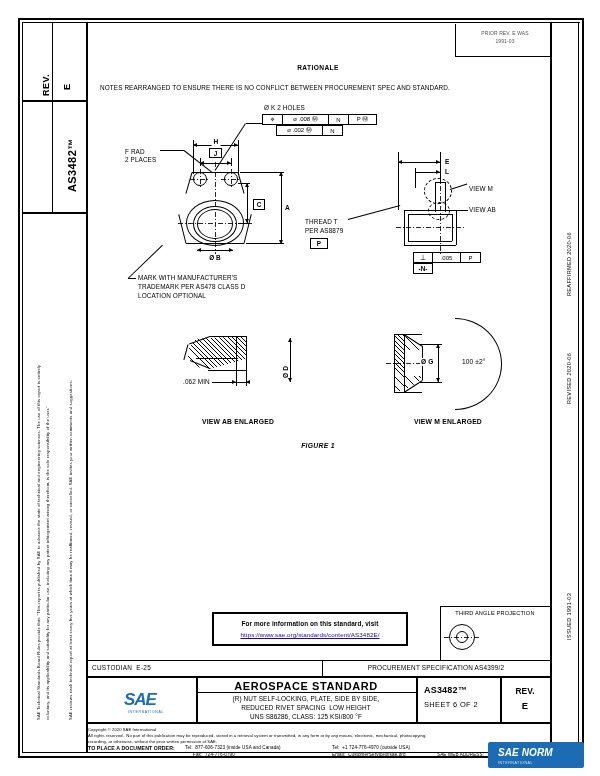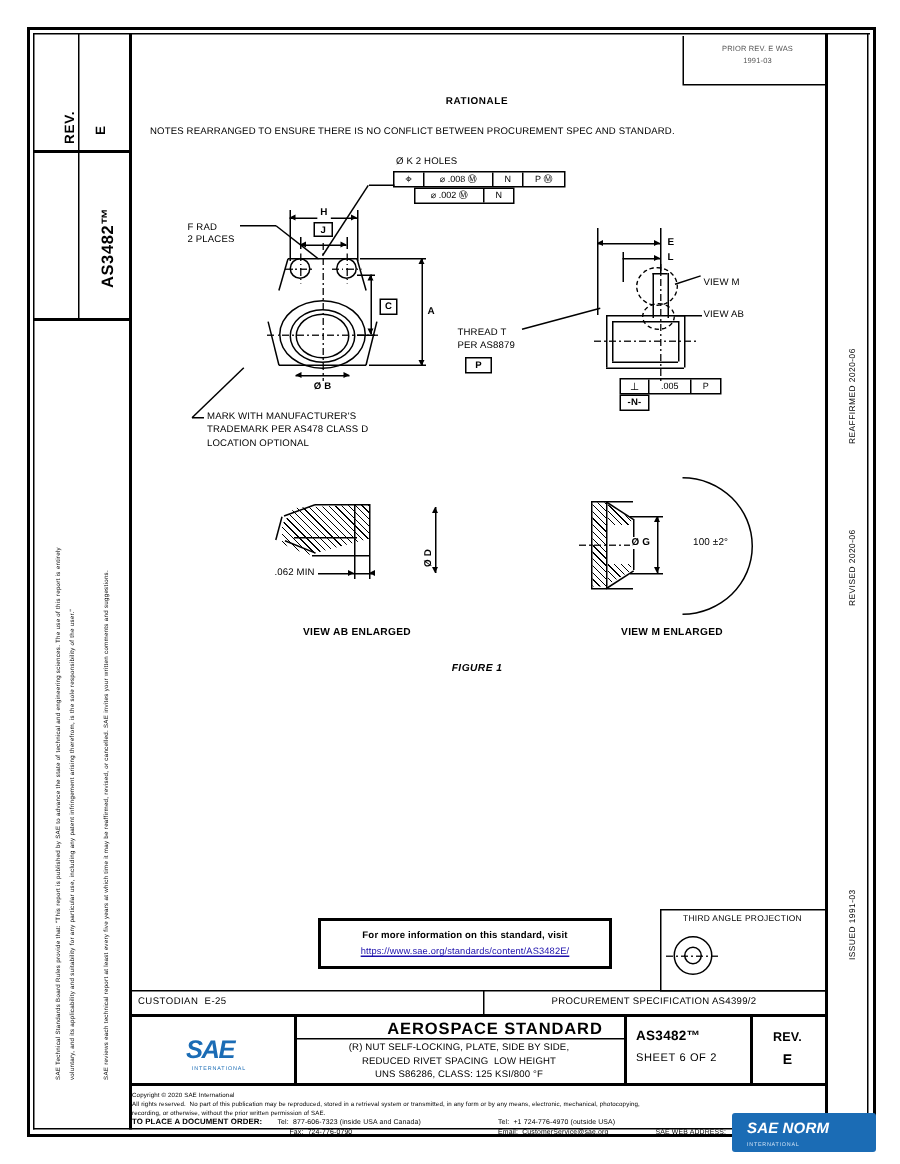--- a/index.html
+++ b/index.html
@@ -285,21 +285,21 @@
   <div class="ln v2" style="left:416px;top:676px;height:46px;"></div>
   <div class="ln v2" style="left:500px;top:676px;height:46px;"></div>
   <div class="ln h1" style="left:196px;top:692px;width:220px;"></div>
   <div class="ln h2" style="left:86px;top:722px;width:464px;"></div>
 
   <div id="saelogo" style="left:124px;top:690px;">
     <span>SAE</span>
   </div>
   <div class="tx c" style="left:146px;top:710px;font-size:3.6px;color:#1b6cb5;letter-spacing:.6px;">INTERNATIONAL</div>
 
-  <div class="tx c b" style="left:306px;top:680px;font-size:11px;letter-spacing:.6px;margin-left:24px;">AEROSPACE STANDARD</div>
+  <div class="tx c b" style="left:306px;top:680px;font-size:11px;letter-spacing:.6px;">AEROSPACE STANDARD</div>
   <div class="tx c" style="left:306px;top:695px;font-size:6.4px;">(R) NUT SELF-LOCKING, PLATE, SIDE BY SIDE,</div>
   <div class="tx c" style="left:306px;top:704px;font-size:6.4px;">REDUCED RIVET SPACING  LOW HEIGHT</div>
   <div class="tx c" style="left:306px;top:713px;font-size:6.4px;">UNS S86286, CLASS: 125 KSI/800 °F</div>
 
   <div class="tx b" style="left:424px;top:685px;font-size:9px;letter-spacing:.2px;">AS3482™</div>
   <div class="tx" style="left:424px;top:700px;font-size:7.4px;letter-spacing:.4px;">SHEET 6 OF 2</div>
 
   <div class="tx c b" style="left:525px;top:686px;font-size:8.4px;">REV.</div>
   <div class="tx c b" style="left:525px;top:700px;font-size:9.4px;">E</div>
 

